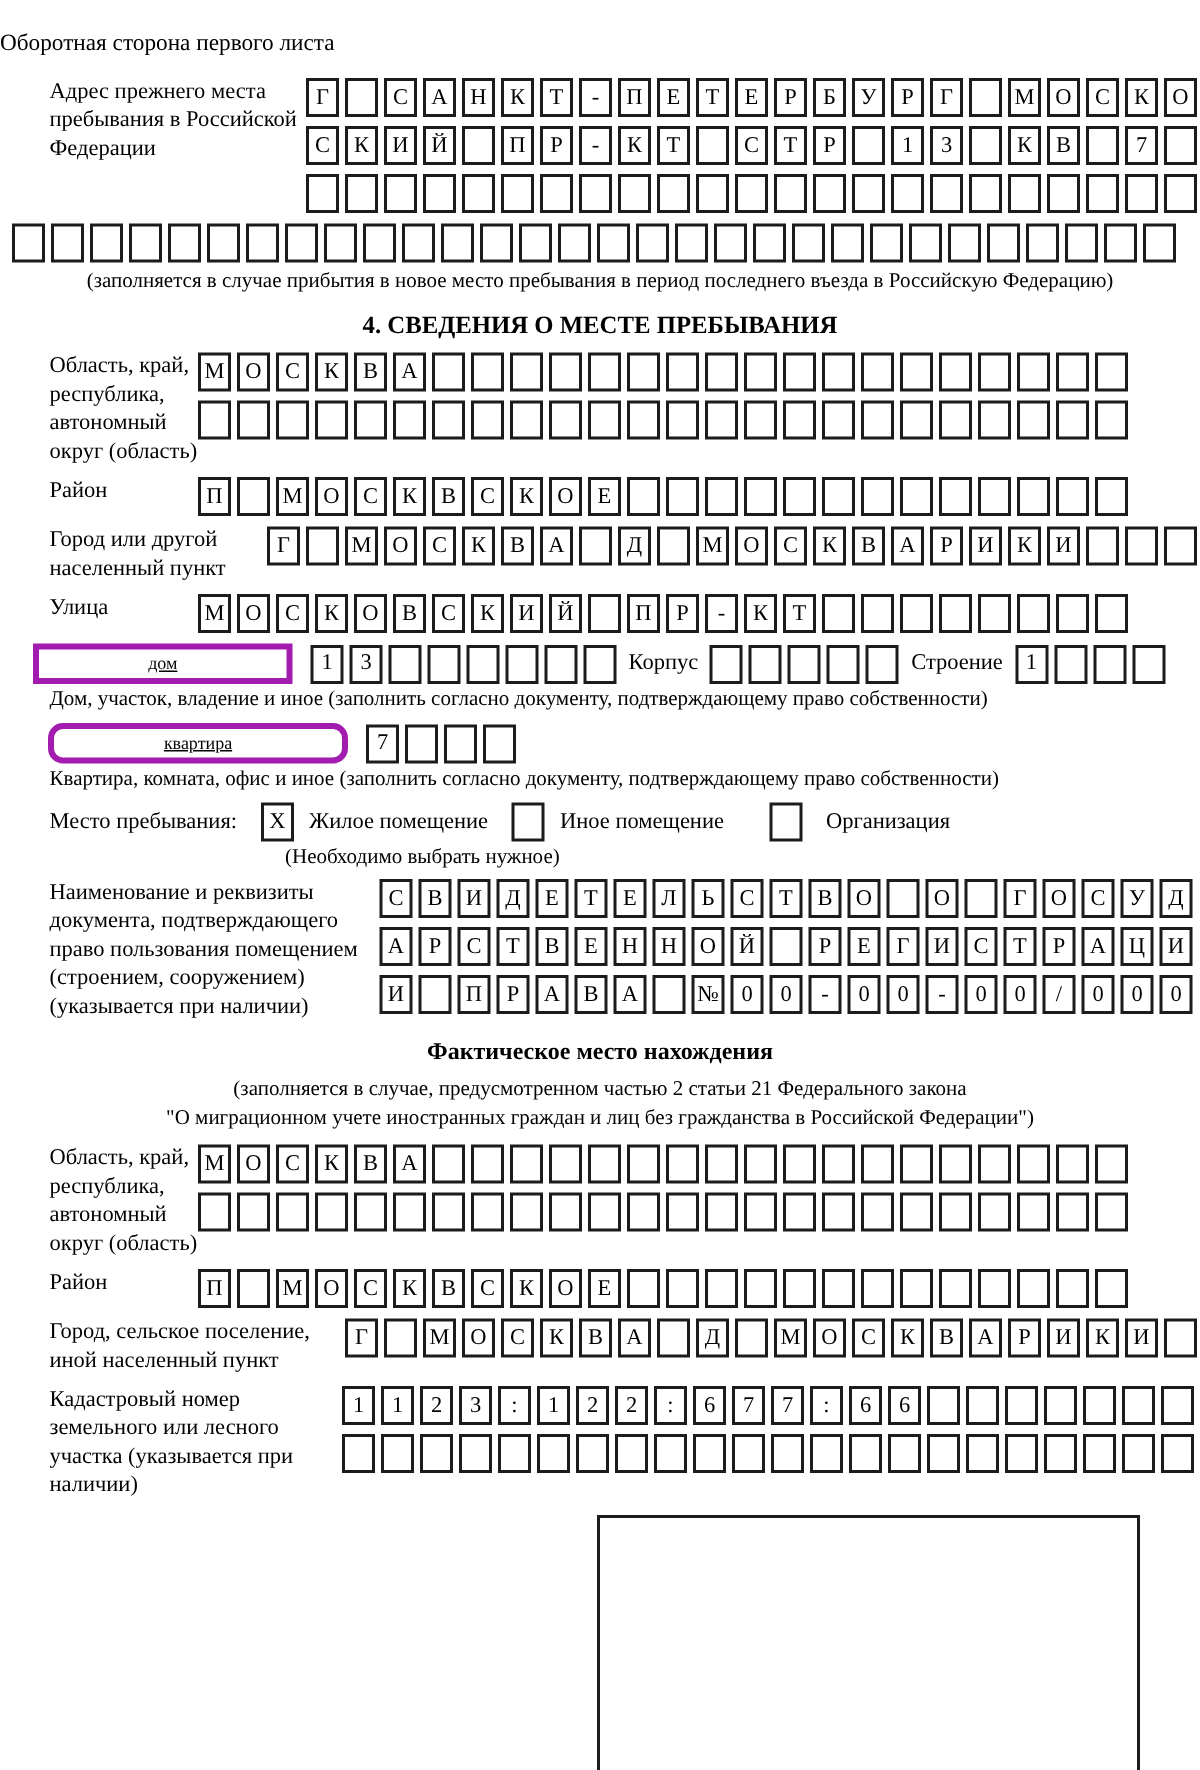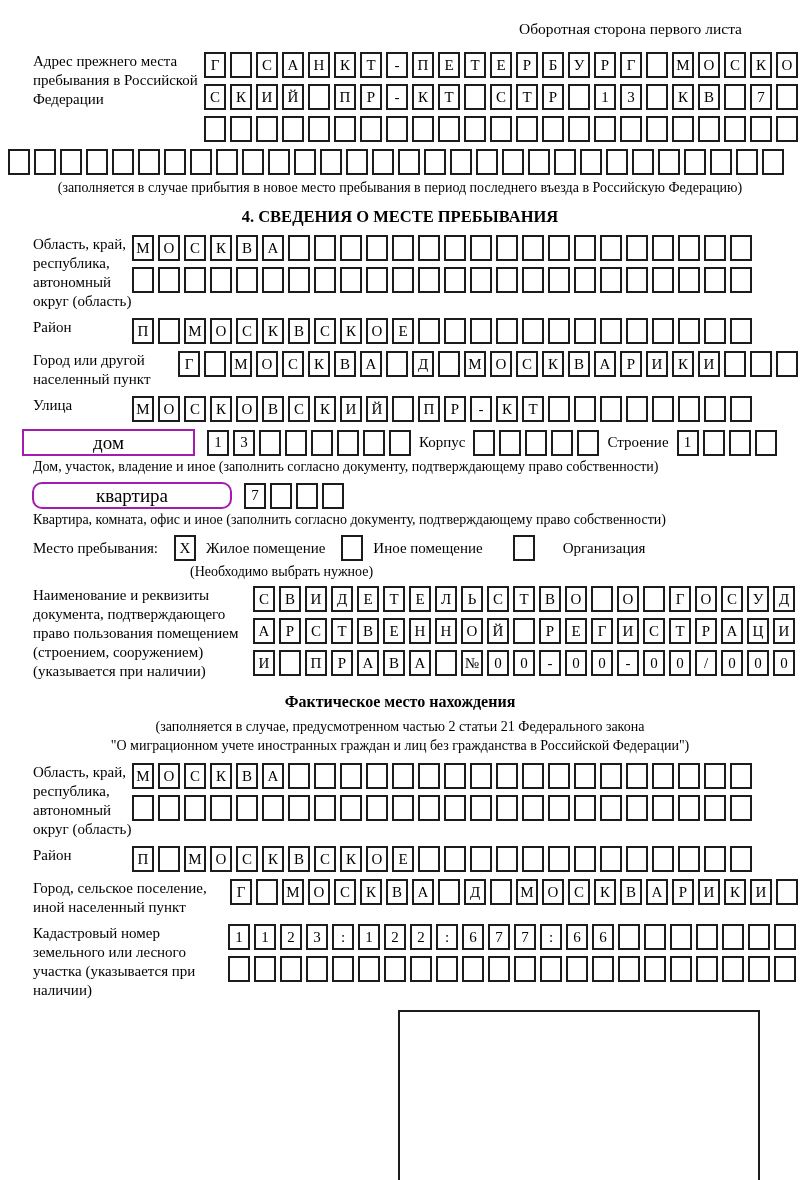--- a/index.html
+++ b/index.html
@@ -2,21 +2,21 @@
 <html><head>
 <meta charset="utf-8">
 <style>
   * { margin:0; padding:0; box-sizing:border-box; }
   body {
     width:800px; height:1180px; overflow:hidden;
     background:#ffffff; color:#000;
     font-family:"Liberation Serif", serif;
     font-size:15px;
   }
-  .hdr-note { text-align:right; padding:20px 58px 0 0; font-size:15.5px; }
+  .hdr-note { padding:20px 58px 0 0; font-size:15.5px; }
 
   .field { display:flex; align-items:flex-start; margin-bottom:7px; }
   .flabel { flex:none; padding-left:33px; font-size:15px; line-height:19px; }
   .w173 { width:204px; }
   .w150 { width:132px; }
   .w178 { width:178px; }
   .w230 { width:230px; }
   .w228 { width:228px; }
   .w253 { width:253px; }
   .rows { display:flex; flex-direction:column; gap:6px; }
@@ -32,22 +32,22 @@
 
   .caption { font-size:14px; line-height:18px; }
   .center { text-align:center; }
   .cap-left { padding-left:33px; margin:2px 0 6px 0; }
 
   .sec-title { text-align:center; font-weight:bold; font-size:16.5px; margin:10px 0 8px 0; }
   .sub-title { text-align:center; font-weight:bold; font-size:16px; margin:12px 0 6px 0; }
 
   .inline-row { display:flex; align-items:center; margin-bottom:2px; }
   .wordbox {
-    flex:none; height:27px; border:2px solid #a21caf;
-    display:flex; align-items:center; justify-content:center; font-size:19px;
+    flex:none; height:27px; border:4px solid #a21caf;
+    display:flex; align-items:center; justify-content:center; font-size:12px;text-decoration:underline;
   }
   .dom-box { width:173px; margin-left:22px; margin-right:12px; }
   .kv-box { width:200px; margin-left:32px; margin-right:12px;border-radius:10px; }
   .inline-label { margin:0 8px; white-space:nowrap; }
 
   .stay-row { display:flex; align-items:center; padding-left:33px; margin-top:4px; }
   .stay-label { margin-right:16px; }
   .opt-label { margin:0 16px 0 10px; }
   .stay-note { margin-left:190px; width:300px; font-size:14px; margin-top:3px; margin-bottom:6px; }
 
@@ -373,21 +373,21 @@
   </div>
   <div class="caption cap-left">Квартира, комната, офис и иное (заполнить согласно документу, подтверждающему право собственности)</div>
 
   <div class="stay-row">
     <span class="stay-label">Место пребывания:</span>
     <span class="cell">X</span>
     <span class="opt-label">Жилое помещение</span>
     <span class="cell"></span>
     <span class="opt-label">Иное помещение</span>
     <span class="cell" style="margin-left:14px;"></span>
-    <span class="opt-label" style="margin-left:28px;">Организация</span>
+    <span class="opt-label" style="margin-left:16px;">Организация</span>
   </div>
   <div class="stay-note">(Необходимо выбрать нужное)</div>
 
   <div class="field">
     <div class="flabel w253">Наименование и реквизиты документа, подтверждающего право пользования помещением (строением, сооружением) (указывается при наличии)</div>
     <div class="rows">
       <div class="cells">
           <span class="cell">С</span>
           <span class="cell">В</span>
           <span class="cell">И</span>

